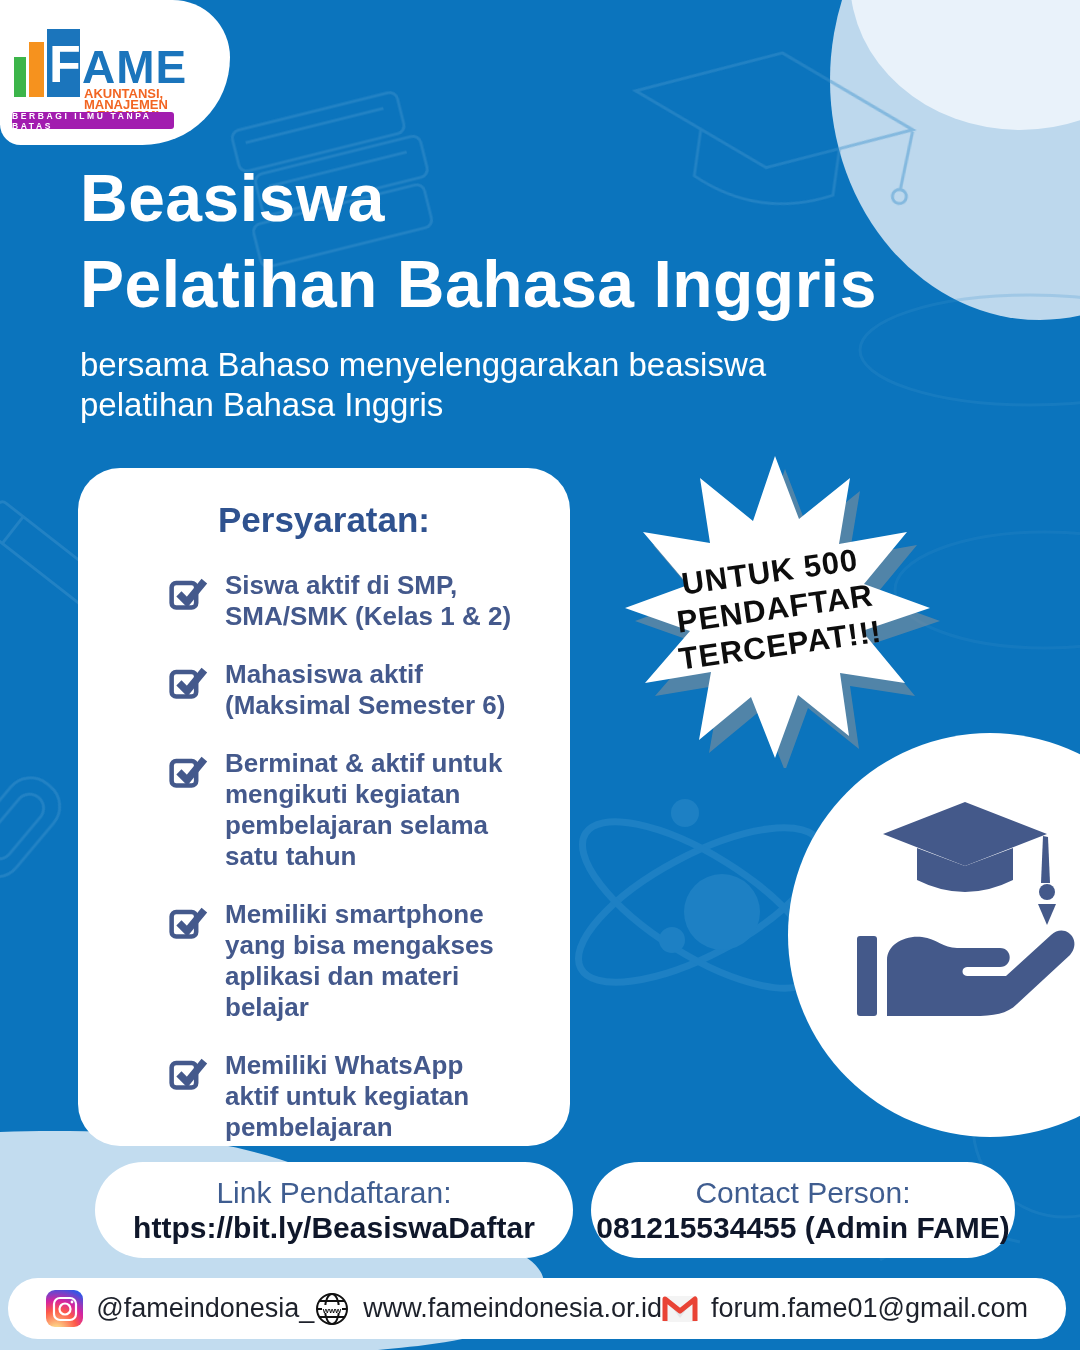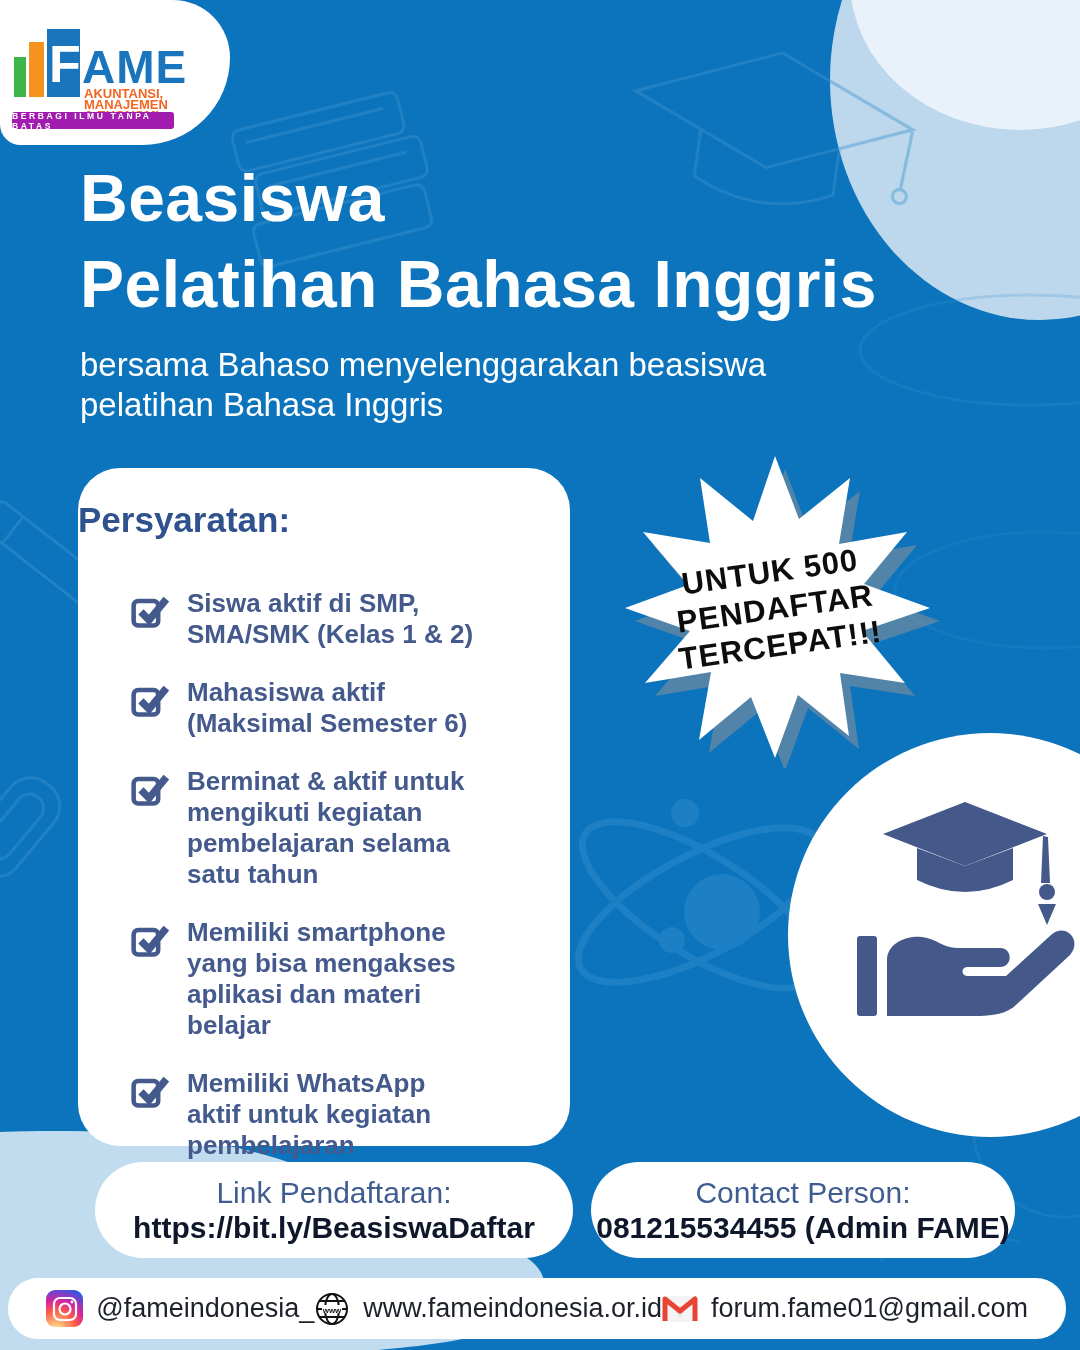--- a/index.html
+++ b/index.html
@@ -28,22 +28,22 @@
     display:flex;align-items:center;justify-content:center;}
 
   
   .title{position:absolute;left:80px;color:#ffffff;font-weight:bold;font-size:66px;letter-spacing:.5px;}
   .title1{top:160px;}
   .title2{top:246px;}
   .desc{position:absolute;left:80px;top:345px;color:#ffffff;font-size:33px;line-height:40px;}
 
   
   .card{position:absolute;left:78px;top:468px;width:492px;height:678px;background:#ffffff;border-radius:42px;}
-  .card-heading{margin-top:32px;color:#2f528f;font-size:35px;font-weight:bold;}
-  .req-list{margin-top:48px;}
+  .card-heading{margin-top:32px;text-align:center;color:#2f528f;font-size:35px;font-weight:bold;}
+  .req-list{margin-top:30px;padding-left:38px;}
   .req-item{display:flex;gap:17px;margin:0 24px 27px 52px;}
   .req-check{flex:0 0 40px;margin-top:2px;}
   .req-text{color:#44598c;font-size:26px;line-height:31px;font-weight:bold;white-space:pre-line;}
 
   
   .badge{position:absolute;left:610px;top:448px;width:330px;height:320px;}
   .badge svg{position:absolute;left:0;top:0;}
   .badge-text{position:absolute;left:0;top:0;width:100%;height:100%;display:flex;flex-direction:column;
     align-items:center;justify-content:center;transform:rotate(-8deg);color:#0d0d0d;
     font-size:31px;font-weight:bold;line-height:37px;letter-spacing:1px;text-align:center;}

